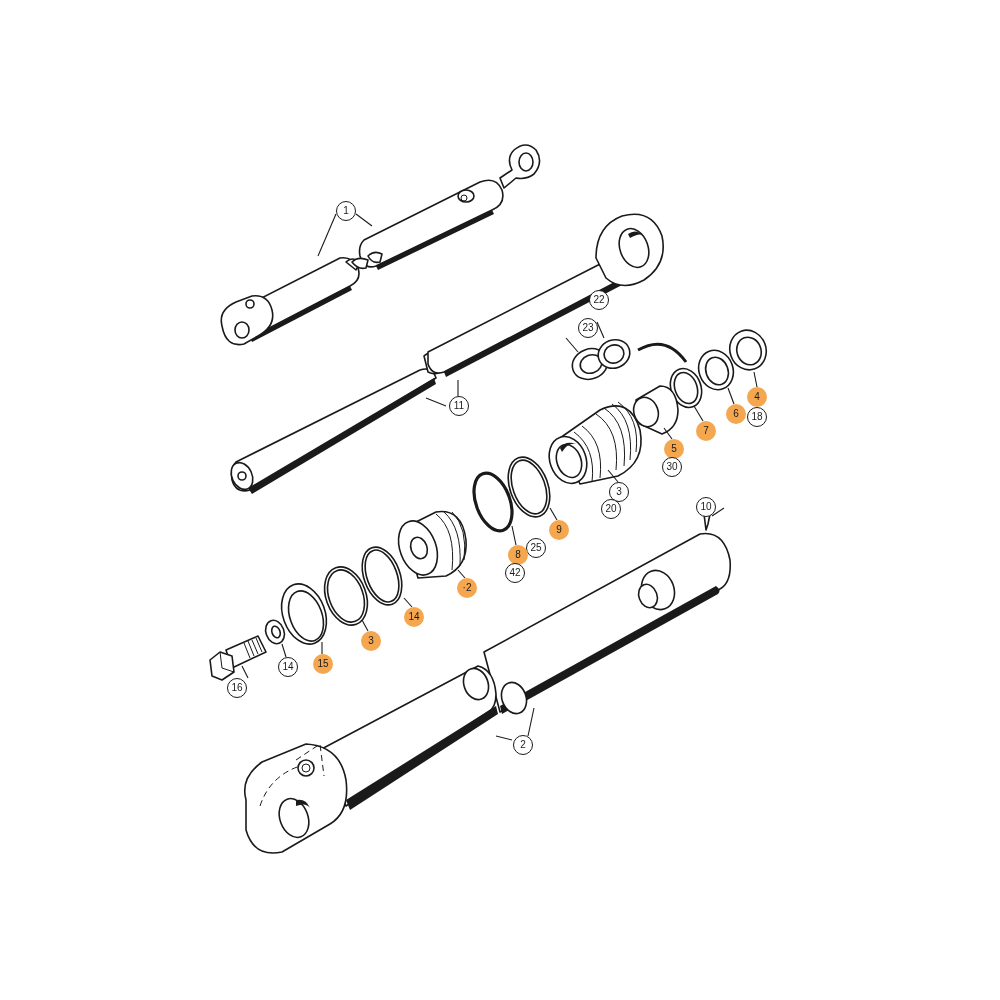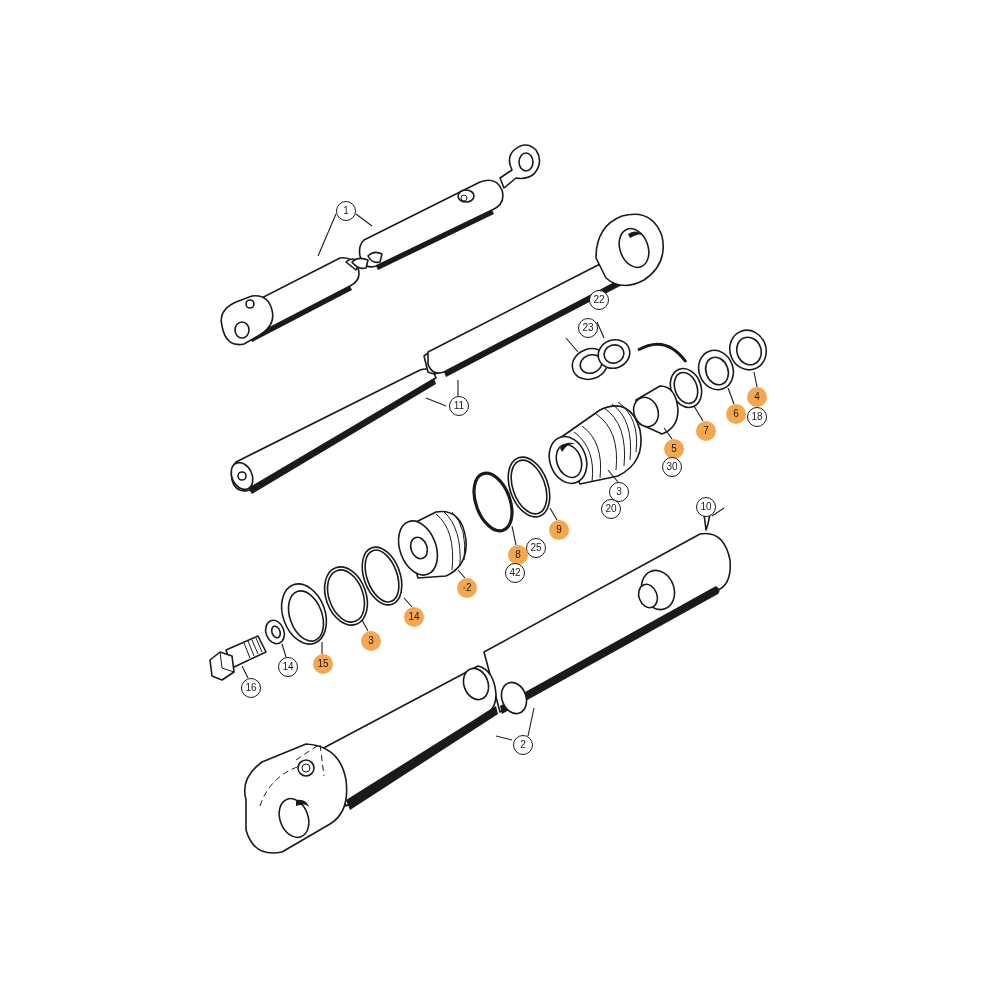--- a/index.html
+++ b/index.html
@@ -212,14 +212,14 @@
 <div class="callout plain" style="left:696px;top:497px">10</div>
 <div class="callout highlight" style="left:549px;top:520px">9</div>
 <div class="callout plain" style="left:526px;top:538px">25</div>
 <div class="callout highlight" style="left:508px;top:545px">8</div>
 <div class="callout plain" style="left:505px;top:563px">42</div>
 <div class="callout highlight" style="left:457px;top:578px">·2</div>
 <div class="callout highlight" style="left:404px;top:607px">14</div>
 <div class="callout highlight" style="left:361px;top:631px">3</div>
 <div class="callout highlight" style="left:313px;top:654px">15</div>
 <div class="callout plain" style="left:278px;top:657px">14</div>
-<div class="callout plain" style="left:241px;top:678px">16</div>
+<div class="callout plain" style="left:227px;top:678px">16</div>
 <div class="callout plain" style="left:513px;top:735px">2</div>
 
 </body></html>

